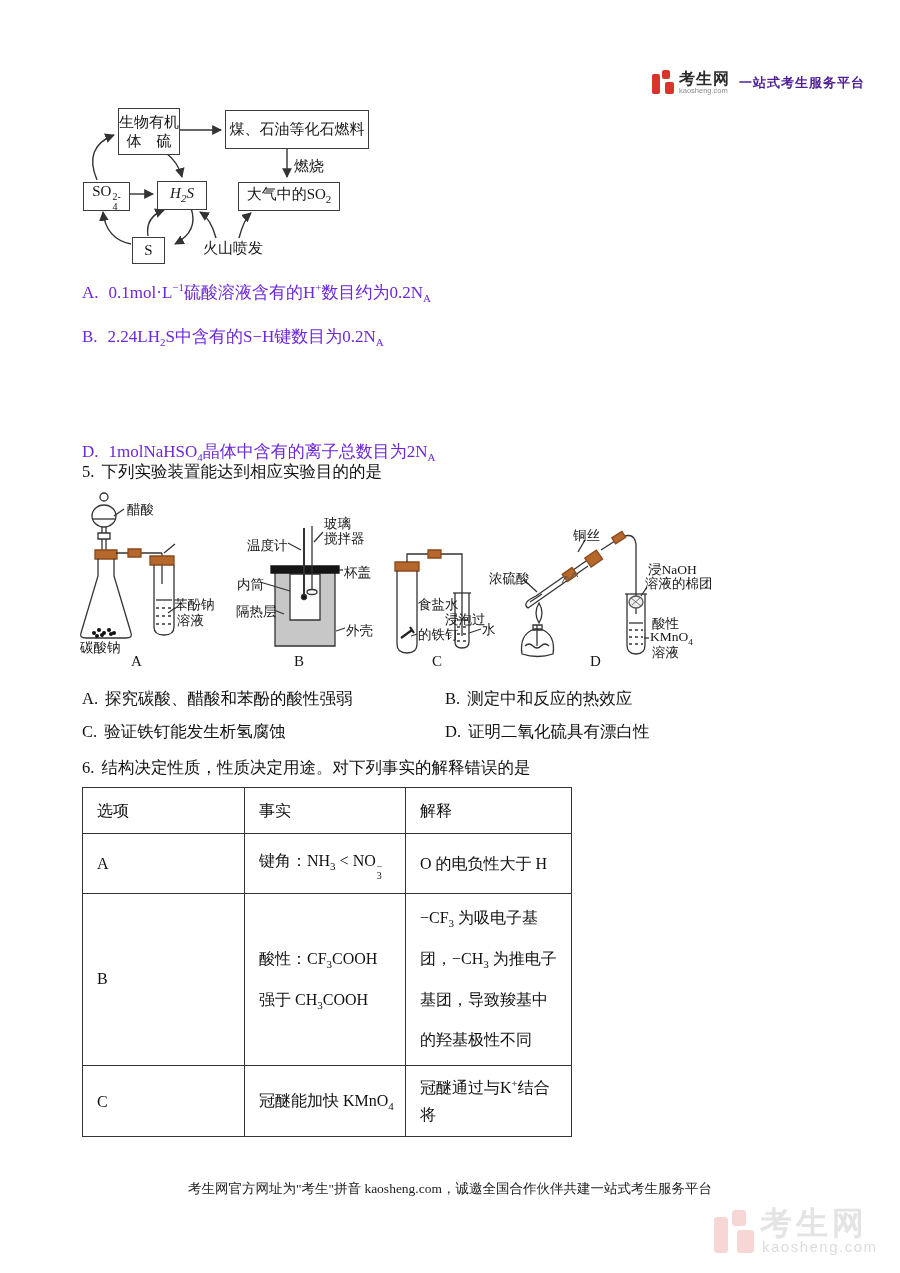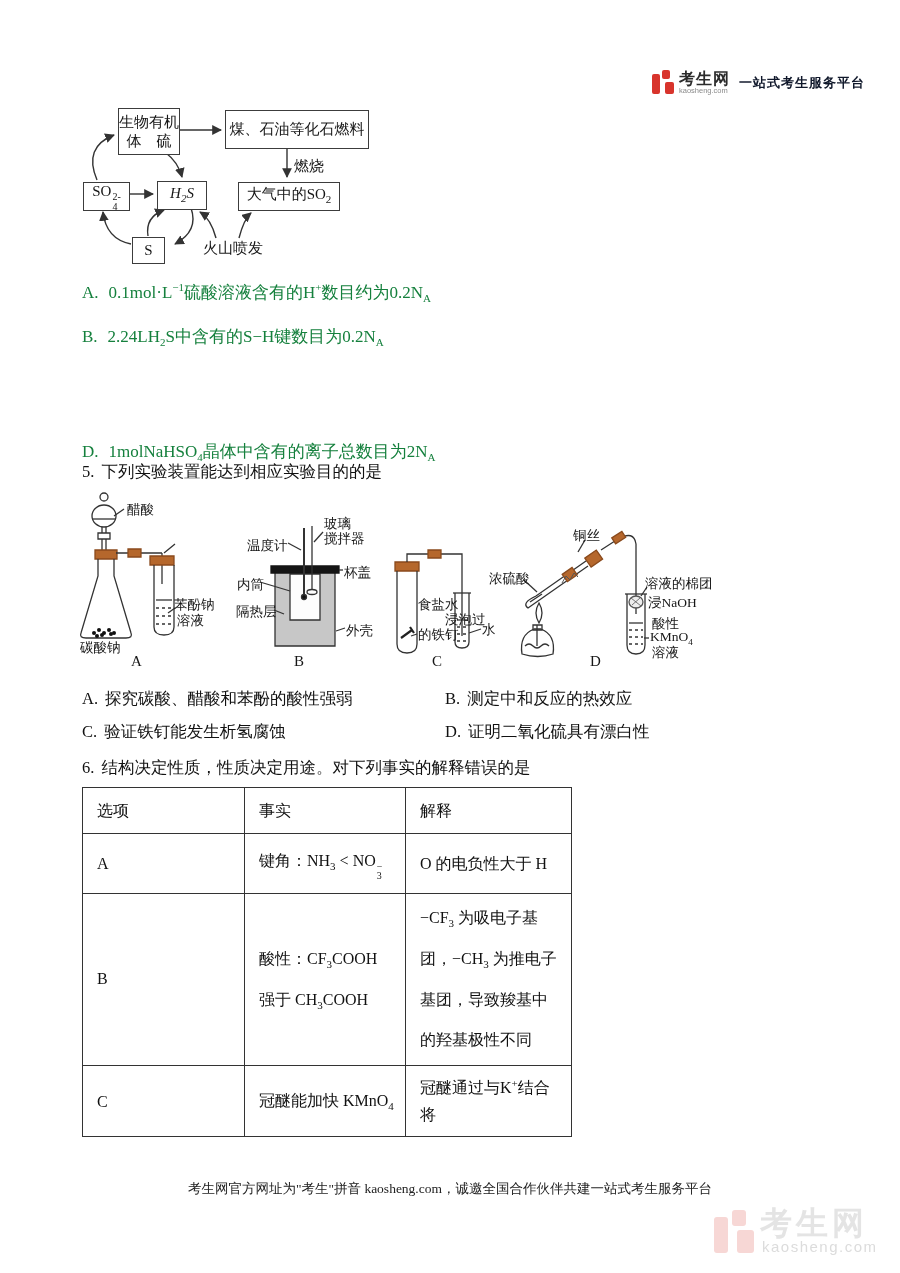--- a/index.html
+++ b/index.html
@@ -9,31 +9,31 @@
   
   .logo{position:absolute;left:652px;top:70px;display:flex;align-items:center;}
   .logo-icon{position:relative;width:22px;height:25px;flex:0 0 22px;}
   .logo-icon i{position:absolute;background:#d8342c;border-radius:2px;}
   .logo-icon .b1{left:0;top:4px;width:8px;height:20px;}
   .logo-icon .b2{left:10px;top:0;width:8px;height:9px;}
   .logo-icon .b3{left:13px;top:12px;width:9px;height:12px;}
   .logo-txt{margin-left:5px;}
   .logo-name{font-family:"Liberation Sans","DejaVu Sans",sans-serif;font-size:16px;font-weight:bold;color:#2b2b2b;line-height:16px;letter-spacing:1px;}
   .logo-domain{font-family:"Liberation Sans","DejaVu Sans",sans-serif;font-size:7.5px;color:#8a8a8a;line-height:8px;}
-  .logo-tagline{margin-left:9px;font-family:"Liberation Sans","DejaVu Sans",sans-serif;font-size:13px;font-weight:bold;color:#0f172a;letter-spacing:1px;}
+  .logo-tagline{margin-left:9px;font-family:"Liberation Sans","DejaVu Sans",sans-serif;font-size:13px;font-weight:bold;color:#4c1d95;letter-spacing:1px;}
 
   
   .dbox{position:absolute;border:1.3px solid #3c3c3c;background:#fff;display:flex;flex-direction:row;
         align-items:center;justify-content:center;font-size:15px;line-height:19px;text-align:center;}
   .dlabel{position:absolute;font-size:15px;white-space:nowrap;}
   sub,sup{font-size:11px;}
   .stack{display:inline-flex;flex-direction:column;align-items:flex-start;font-size:10px;line-height:9.5px;vertical-align:-4px;margin-left:1px;}
 
   
-  .optline{position:absolute;font-size:17px;white-space:nowrap;color:#15803d;}
+  .optline{position:absolute;font-size:17px;white-space:nowrap;color:#6d28d9;}
   .optline .opt-label{margin-right:10px;}
   .qtitle{position:absolute;font-size:16.5px;white-space:nowrap;color:#111;}
   .qtitle .opt-label{margin-right:7px;}
 
   
   .applabel{position:absolute;font-size:13.5px;white-space:nowrap;color:#161616;}
   .applabel sub{font-size:9px;}
   .appletter{position:absolute;font-size:15px;color:#161616;}
 
   svg{position:absolute;overflow:visible;}
@@ -234,21 +234,21 @@
   <div class="appletter" style="left:294px;top:653px;">B</div>
 
   <div class="applabel" style="left:418px;top:596px;">食盐水</div>
   <div class="applabel" style="left:418px;top:611px;padding-left:27px;">浸泡过</div>
   <div class="applabel" style="left:418px;top:626px;">的铁钉</div>
   <div class="applabel" style="left:482px;top:621px;">水</div>
   <div class="appletter" style="left:432px;top:653px;">C</div>
 
   <div class="applabel" style="left:573px;top:527px;">铜丝</div>
   <div class="applabel" style="left:489px;top:570px;">浓硫酸</div>
-  <div class="applabel" style="left:648px;top:594px;">浸NaOH</div>
+  <div class="applabel" style="left:648px;top:561px;">浸NaOH</div>
   <div class="applabel" style="left:645px;top:575px;">溶液的棉团</div>
   <div class="applabel" style="left:652px;top:615px;">酸性</div>
   <div class="applabel" style="left:650px;top:629px;"><span>KMnO</span><sub>4</sub></div>
   <div class="applabel" style="left:652px;top:644px;">溶液</div>
   <div class="appletter" style="left:590px;top:653px;">D</div>
 
   <div class="qtitle" style="left:82px;top:688px;">
     <span class="opt-label">A.</span><span>探究碳酸、醋酸和苯酚的酸性强弱</span>
   </div>
   <div class="qtitle" style="left:445px;top:688px;">

